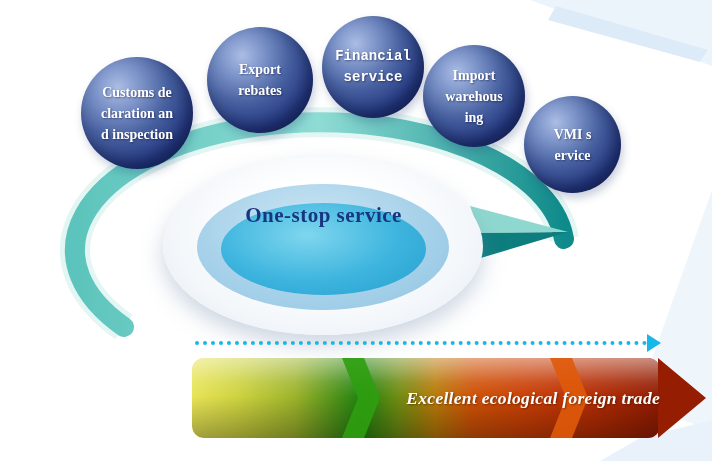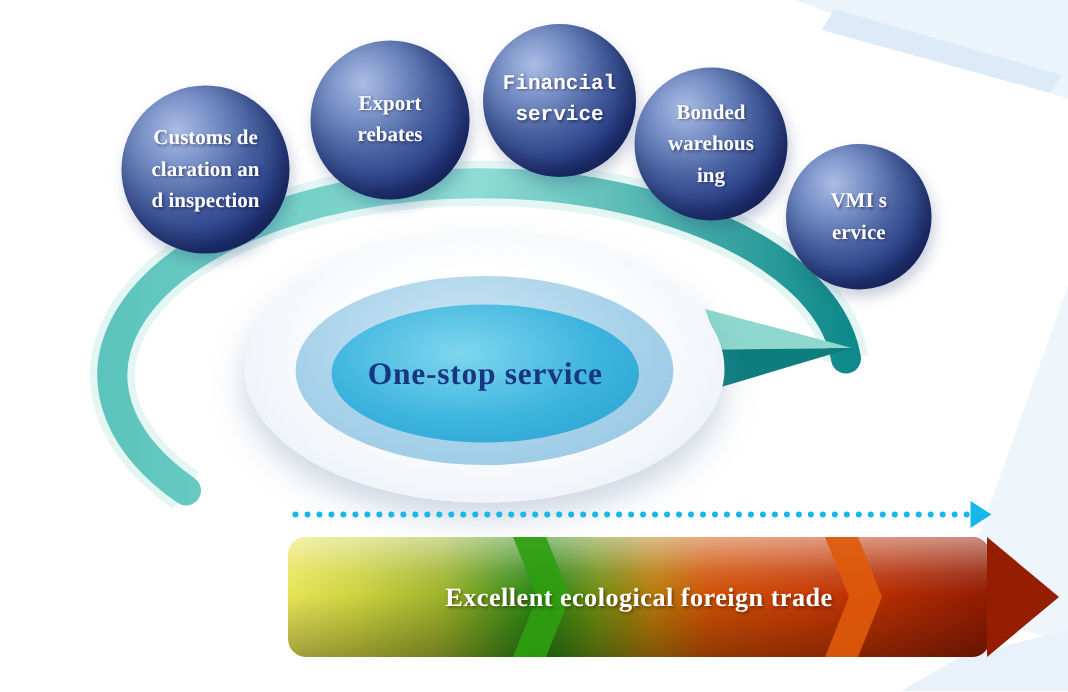--- a/index.html
+++ b/index.html
@@ -15,21 +15,21 @@
     background:radial-gradient(ellipse at 50% 42%, #ffffff 35%, #f2f6fa 68%, #dde6ef 100%);
     box-shadow:0 10px 22px rgba(110,135,170,.35);
   }
   .ellipse-mid{
     position:absolute;left:197px;top:184px;width:252px;height:126px;border-radius:50%;
     background:radial-gradient(ellipse at 45% 35%, #cfe7f4 0%, #a8d2ea 55%, #8fc3e2 100%);
   }
   .ellipse-inner{
     position:absolute;left:221px;top:203px;width:205px;height:92px;border-radius:50%;
     background:radial-gradient(ellipse at 42% 35%, #7fd6ee 0%, #3cb4de 55%, #289fcf 100%);
-    display:flex;align-items:center;justify-content:center;
+    display:flex;justify-content:center;
   }
   .center-label{
     font-size:21px;font-weight:700;color:#17367f;letter-spacing:.5px;white-space:nowrap;
   }
 
   
   .sphere{
     position:absolute;border-radius:50%;
     background:radial-gradient(circle at 33% 27%, #aabde4 0%, #7e95ca 20%, #47609f 45%, #253a85 72%, #17255f 100%);
     box-shadow:inset -6px -8px 14px rgba(0,0,20,.35), 2px 5px 9px rgba(40,60,110,.25);
@@ -75,21 +75,21 @@
     clip-path:polygon(0 0, 58% 0, 100% 50%, 58% 100%, 0 100%, 42% 50%);
     opacity:.9;}
   .chev1{left:150px;background:#2f9e0f;}
   .chev2{left:358px;background:#df5a0a;}
   .banner-tip{
     position:absolute;left:658px;top:358px;width:0;height:0;
     border-left:48px solid #941d02;border-top:40px solid transparent;border-bottom:40px solid transparent;
   }
   .banner-text{
     position:absolute;inset:0;display:flex;flex-direction:column;justify-content:center;gap:3px;
-    align-items:center;z-index:2;
+    align-items:flex-end;z-index:2;font-style:italic;
   }
   .banner-text div{
     color:#ffffff;font-weight:700;font-size:17.5px;letter-spacing:.3px;
     text-shadow:1px 1px 2px rgba(60,20,0,.55);white-space:nowrap;
   }
 </style>
 </head>
 <body>
 
 <div class="stage">
@@ -123,21 +123,21 @@
 
   <div class="sphere s-export">
     <span class="sphere-label">Export
 rebates</span>
   </div>
   <div class="sphere s-financial">
     <span class="sphere-label">Financial
 service</span>
   </div>
   <div class="sphere s-bonded">
-    <span class="sphere-label">Bonded
+    <span class="sphere-label">Import
 warehous
 ing</span>
   </div>
   <div class="sphere s-customs">
     <span class="sphere-label">Customs de
 claration an
 d inspection</span>
   </div>
   <div class="sphere s-vmi">
     <span class="sphere-label">VMI s

